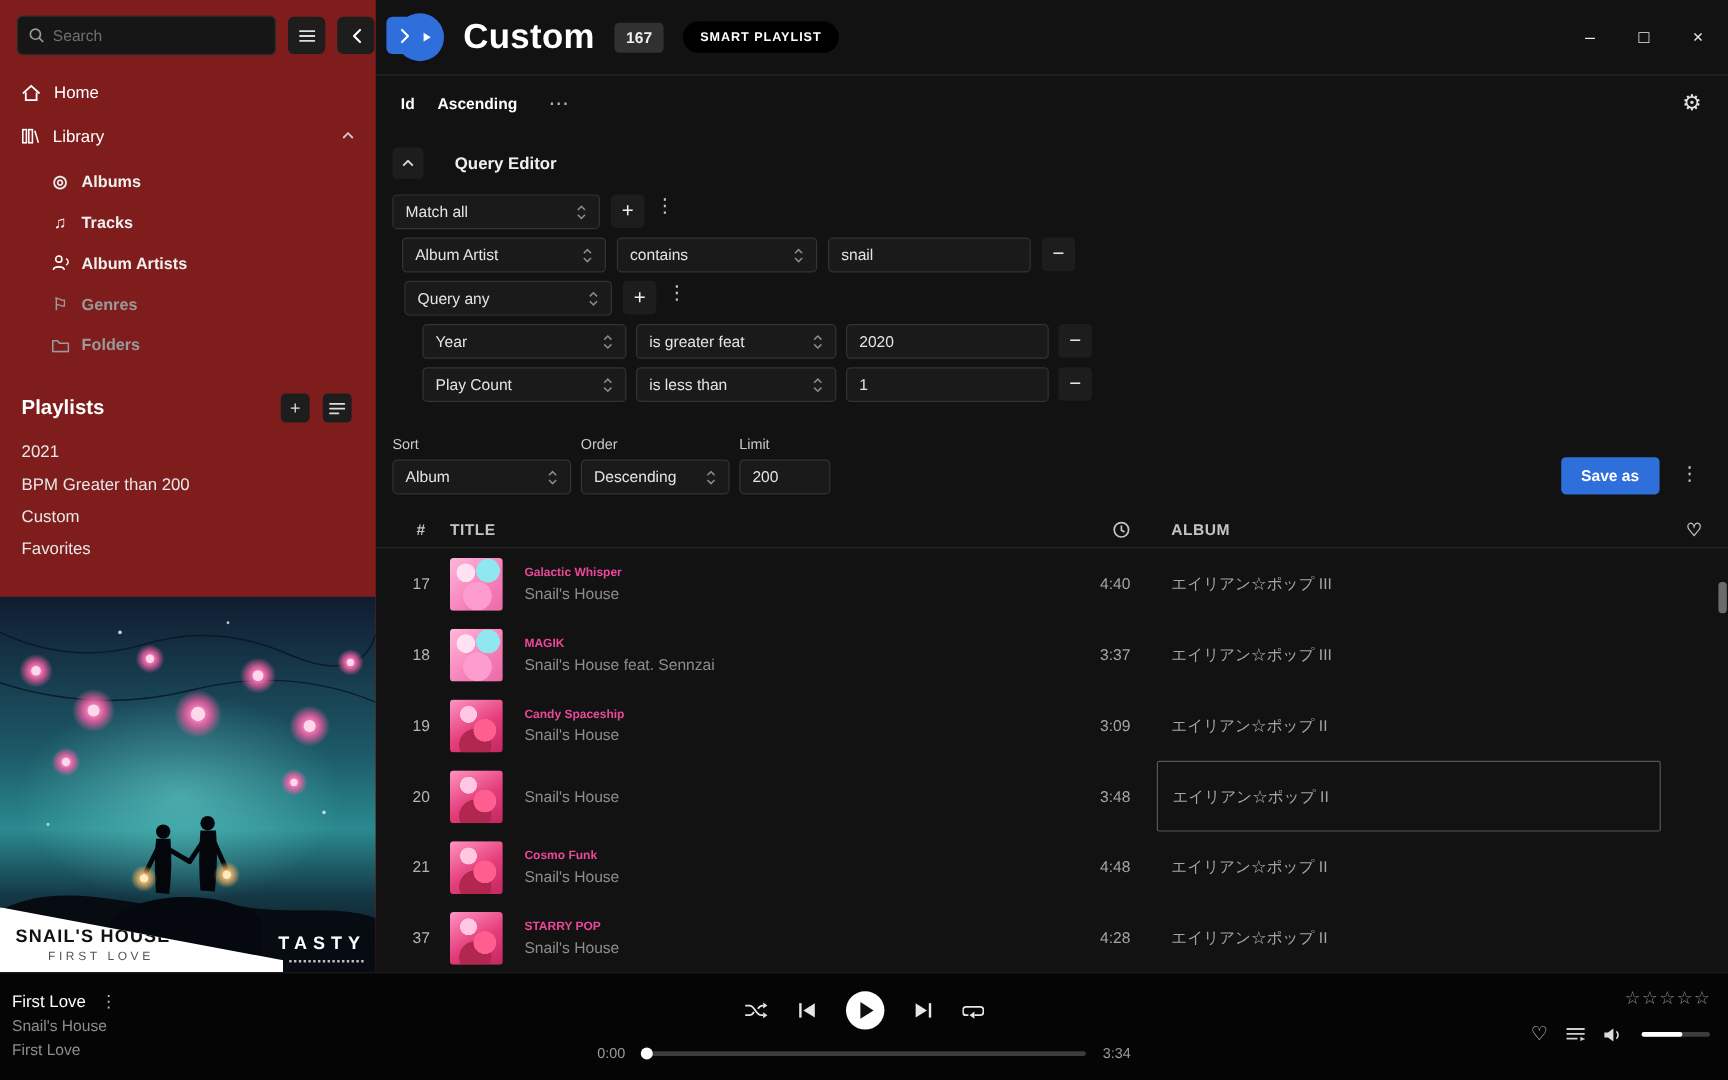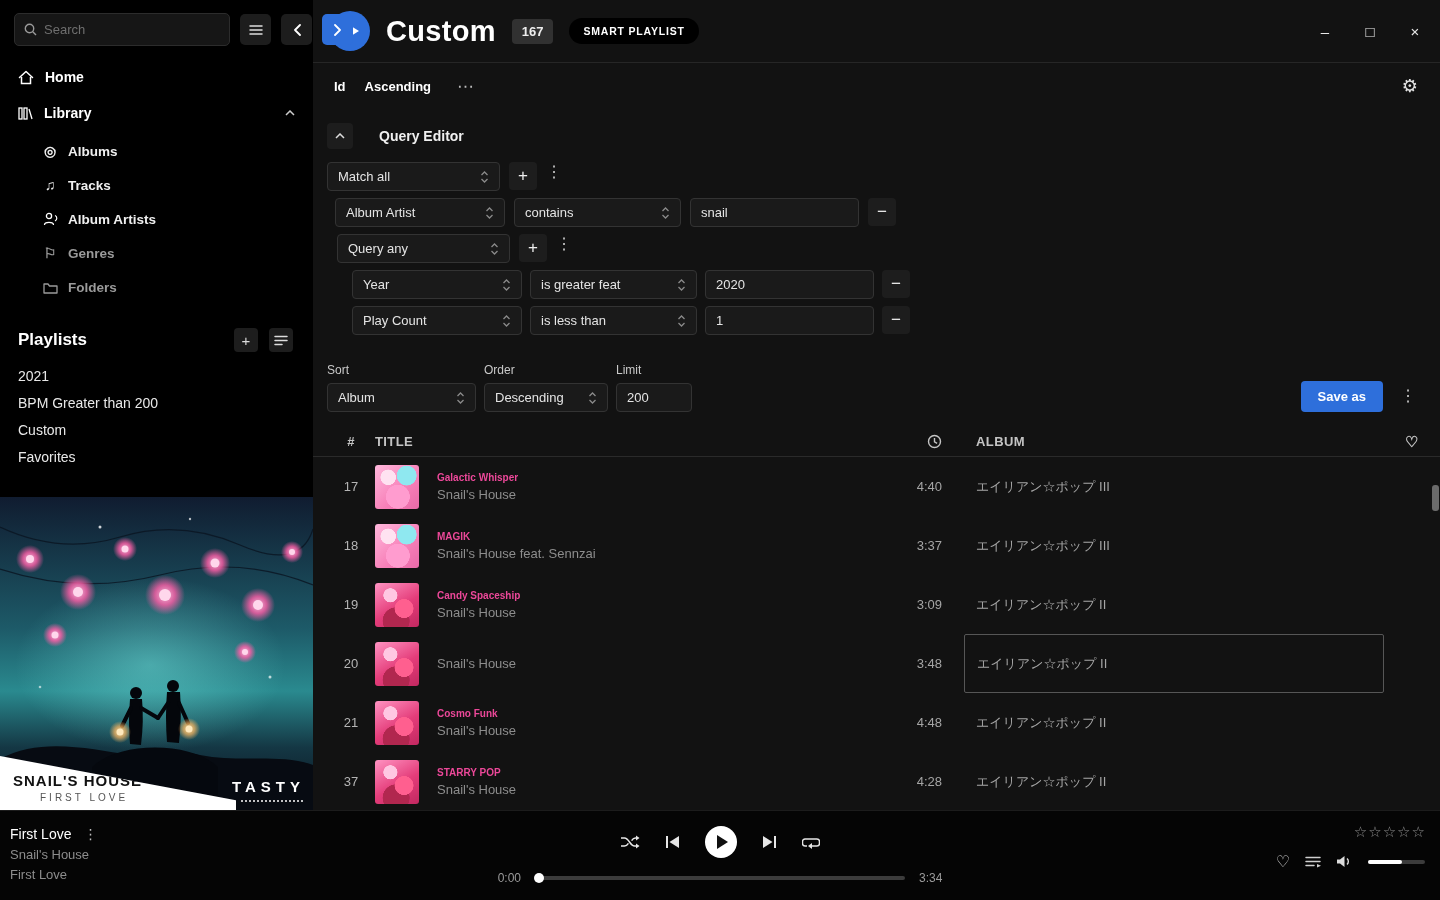--- a/index.html
+++ b/index.html
@@ -1,34 +1,34 @@
 <!DOCTYPE html>
 <html style="--accent: #2e6fdb;"><head>
 <meta charset="utf-8">
 <style>
   * { margin:0; padding:0; box-sizing:border-box; }
   html,body { width:1440px; height:900px; overflow:hidden; background:#121212;
     font-family:"Liberation Sans", sans-serif; color:#fff; }
   :root { --accent:#2e6fdb; }
 
   
-  .sidebar { position:fixed; left:0; top:0; width:313px; height:810px; background:#000000;
+  .sidebar { position:fixed; left:0; top:0; width:313px; height:810px; background:#7f1d1d;
     display:flex; flex-direction:column; z-index:5; }
   .sb-top { display:flex; align-items:center; gap:10px; padding:13px 14px; }
   .search-box { flex:1; height:33px; background:#161616; border:1px solid #2c2c2c; border-radius:5px;
     display:flex; align-items:center; gap:7px; padding:0 9px; }
   .search-box input { flex:1; background:transparent; border:none; outline:none; color:#ddd;
     font-size:13px; font-family:inherit; min-width:0; }
   .search-box input::placeholder { color:#6f6f6f; }
   .icon-btn { width:31px; height:31px; border-radius:5px; background:#1d1d1d; flex:none;
     display:flex; align-items:center; justify-content:center; cursor:pointer; }
   .icon-btn.accent { background:var(--accent); }
 
   .nav-item { display:flex; align-items:center; gap:11px; padding:10px 18px;
-    font-size:14px; font-weight:700; cursor:pointer; }
+    font-size:14px; font-weight:400; cursor:pointer; }
   .nav-item .chev { margin-left:auto; }
   .sub-list { margin-top:3px; }
   .sub-item { display:flex; align-items:center; gap:10px; padding:9.5px 18px 9.5px 42px;
     font-size:13.5px; font-weight:700; color:#efefef; cursor:pointer; }
   .sub-item.dim { color:#9a9a9a; }
   .glyph-icon { font-size:14px; line-height:1; width:16px; text-align:center; }
 
   .pl-header { display:flex; align-items:center; padding:24px 20px 10px 18px; }
   .pl-title { font-size:17px; font-weight:700; }
   .pl-actions { margin-left:auto; display:flex; gap:11px; }

